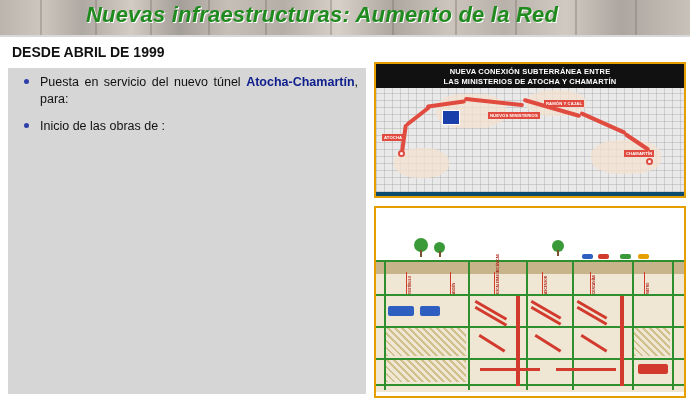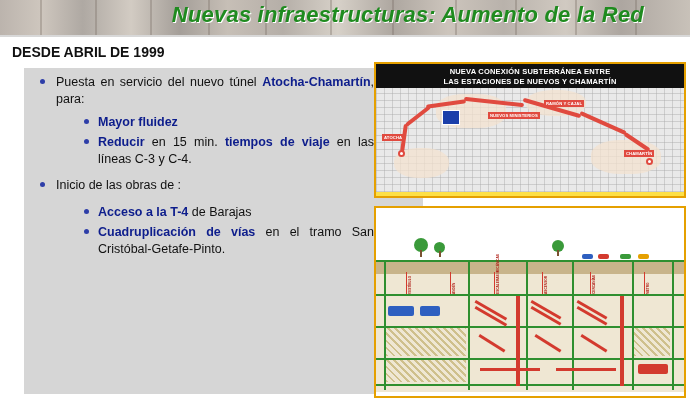--- a/index.html
+++ b/index.html
@@ -47,21 +47,21 @@
     position: absolute;
     top: 0;
     width: 2px;
     height: 36px;
     background: rgba(120,110,100,0.35);
   }
   .header-title {
     position: absolute;
     left: 0; top: 2px;
     width: 644px;
-    text-align: right;
+    text-align: center;
     font-size: 22px;
     font-weight: bold;
     font-style: italic;
     color: #1f8b1f;
     letter-spacing: 0.2px;
     text-shadow: 1px 1px 0 #ffffff;
   }
   .header-rule {
     position: absolute;
     left: 0; top: 35px;
@@ -74,26 +74,25 @@
   .subtitle {
     position: absolute;
     left: 12px;
     top: 44px;
     font-size: 14px;
     font-weight: bold;
     color: #111111;
   }
   .content-panel {
     position: absolute;
-    left: 24px;
+    left: 8px;
     top: 68px;
     width: 358px;
     height: 326px;
     background: #d6d6d6;
-    padding-left: 41px;
   }
   .bullets {
     position: absolute;
     left: 10px;
     top: 6px;
     width: 340px;
   }
   .b1 {
     position: relative;
     padding-left: 22px;
@@ -138,21 +137,21 @@
   .blk { color: #111111; }
 
   
   .map-panel {
     position: absolute;
     left: 374px;
     top: 62px;
     width: 308px;
     height: 132px;
     border: 2px solid #e5a000;
-    background: #fde047;
+    background: #0c4a6e;
     overflow: hidden;
   }
   .map-caption {
     position: absolute;
     left: 0; top: 0;
     width: 100%;
     height: 24px;
     background: #111111;
     color: #ffffff;
     font-size: 7.5px;
@@ -293,55 +292,35 @@
   <div class="header-rule"></div>
 
   <div class="subtitle">DESDE ABRIL DE 1999</div>
 
   <div class="content-panel">
     <div class="bullets">
 
       <div class="b1">
         <span class="dot"></span>
         <span class="blk">Puesta en servicio del nuevo túnel </span><span class="bl">Atocha-Chamartín</span><span class="blk">, para:</span>
-        <div class="sub">
-          <div class="b2">
-            <span class="dot2"></span>
-            <span class="bl">Mayor fluidez</span>
-          </div>
-          <div class="b2">
-            <span class="dot2"></span>
-            <span class="bl">Reducir</span><span class="blk"> en 15 min. </span><span class="bl">tiempos de viaje</span><span class="blk"> en las líneas C-3 y C-4.</span>
-          </div>
-        </div>
       </div>
 
 
       <div class="b1" style="margin-top:3px">
         <span class="dot"></span>
         <span class="blk">Inicio de las obras de :</span>
-        <div class="sub" style="margin-top:10px">
-          <div class="b2">
-            <span class="dot2"></span>
-            <span class="bl">Acceso a la T-4</span><span class="blk"> de Barajas</span>
-          </div>
-          <div class="b2">
-            <span class="dot2"></span>
-            <span class="bl">Cuadruplicación de vías</span><span class="blk"> en el tramo San Cristóbal-Getafe-Pinto.</span>
-          </div>
-        </div>
       </div>
 
     </div>
   </div>
 
   <div class="map-panel">
     <div class="map-caption">
       <div>NUEVA CONEXIÓN SUBTERRÁNEA ENTRE</div>
-      <div>LAS ESTACIONES DE NUEVOS Y CHAMARTÍN</div>
+      <div>LAS MINISTERIOS DE ATOCHA Y CHAMARTÍN</div>
     </div>
     <div class="map-body">
       <div class="map-grid"></div>
 
       <div class="map-blob" style="left:60px;top:6px;width:70px;height:34px;border-radius:40%"></div>
       <div class="map-blob" style="left:150px;top:2px;width:60px;height:26px;border-radius:45%"></div>
       <div class="map-blob" style="left:18px;top:60px;width:55px;height:30px;border-radius:45%"></div>
       <div class="map-blob" style="left:215px;top:52px;width:70px;height:34px;border-radius:42%"></div>
 
       <div class="map-line" style="left:26px;top:36px;width:4px;height:28px;border-radius:2px;transform:rotate(8deg)"></div>

